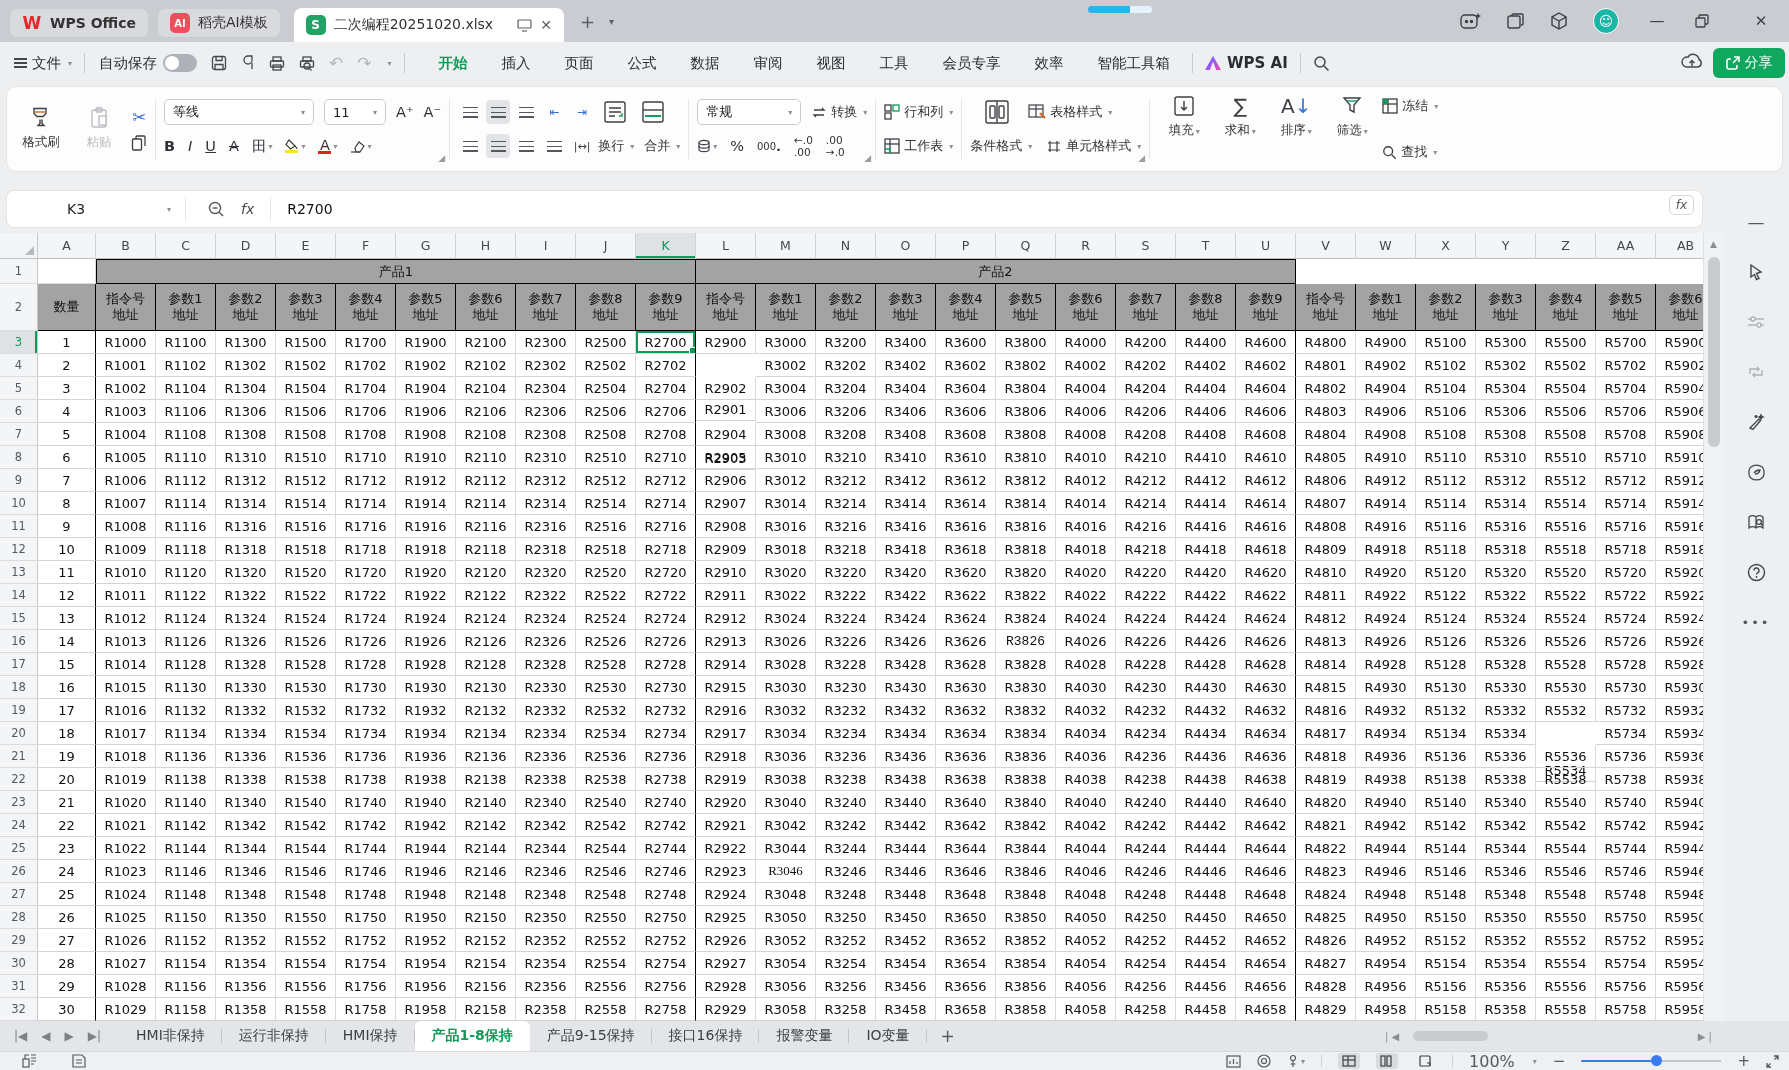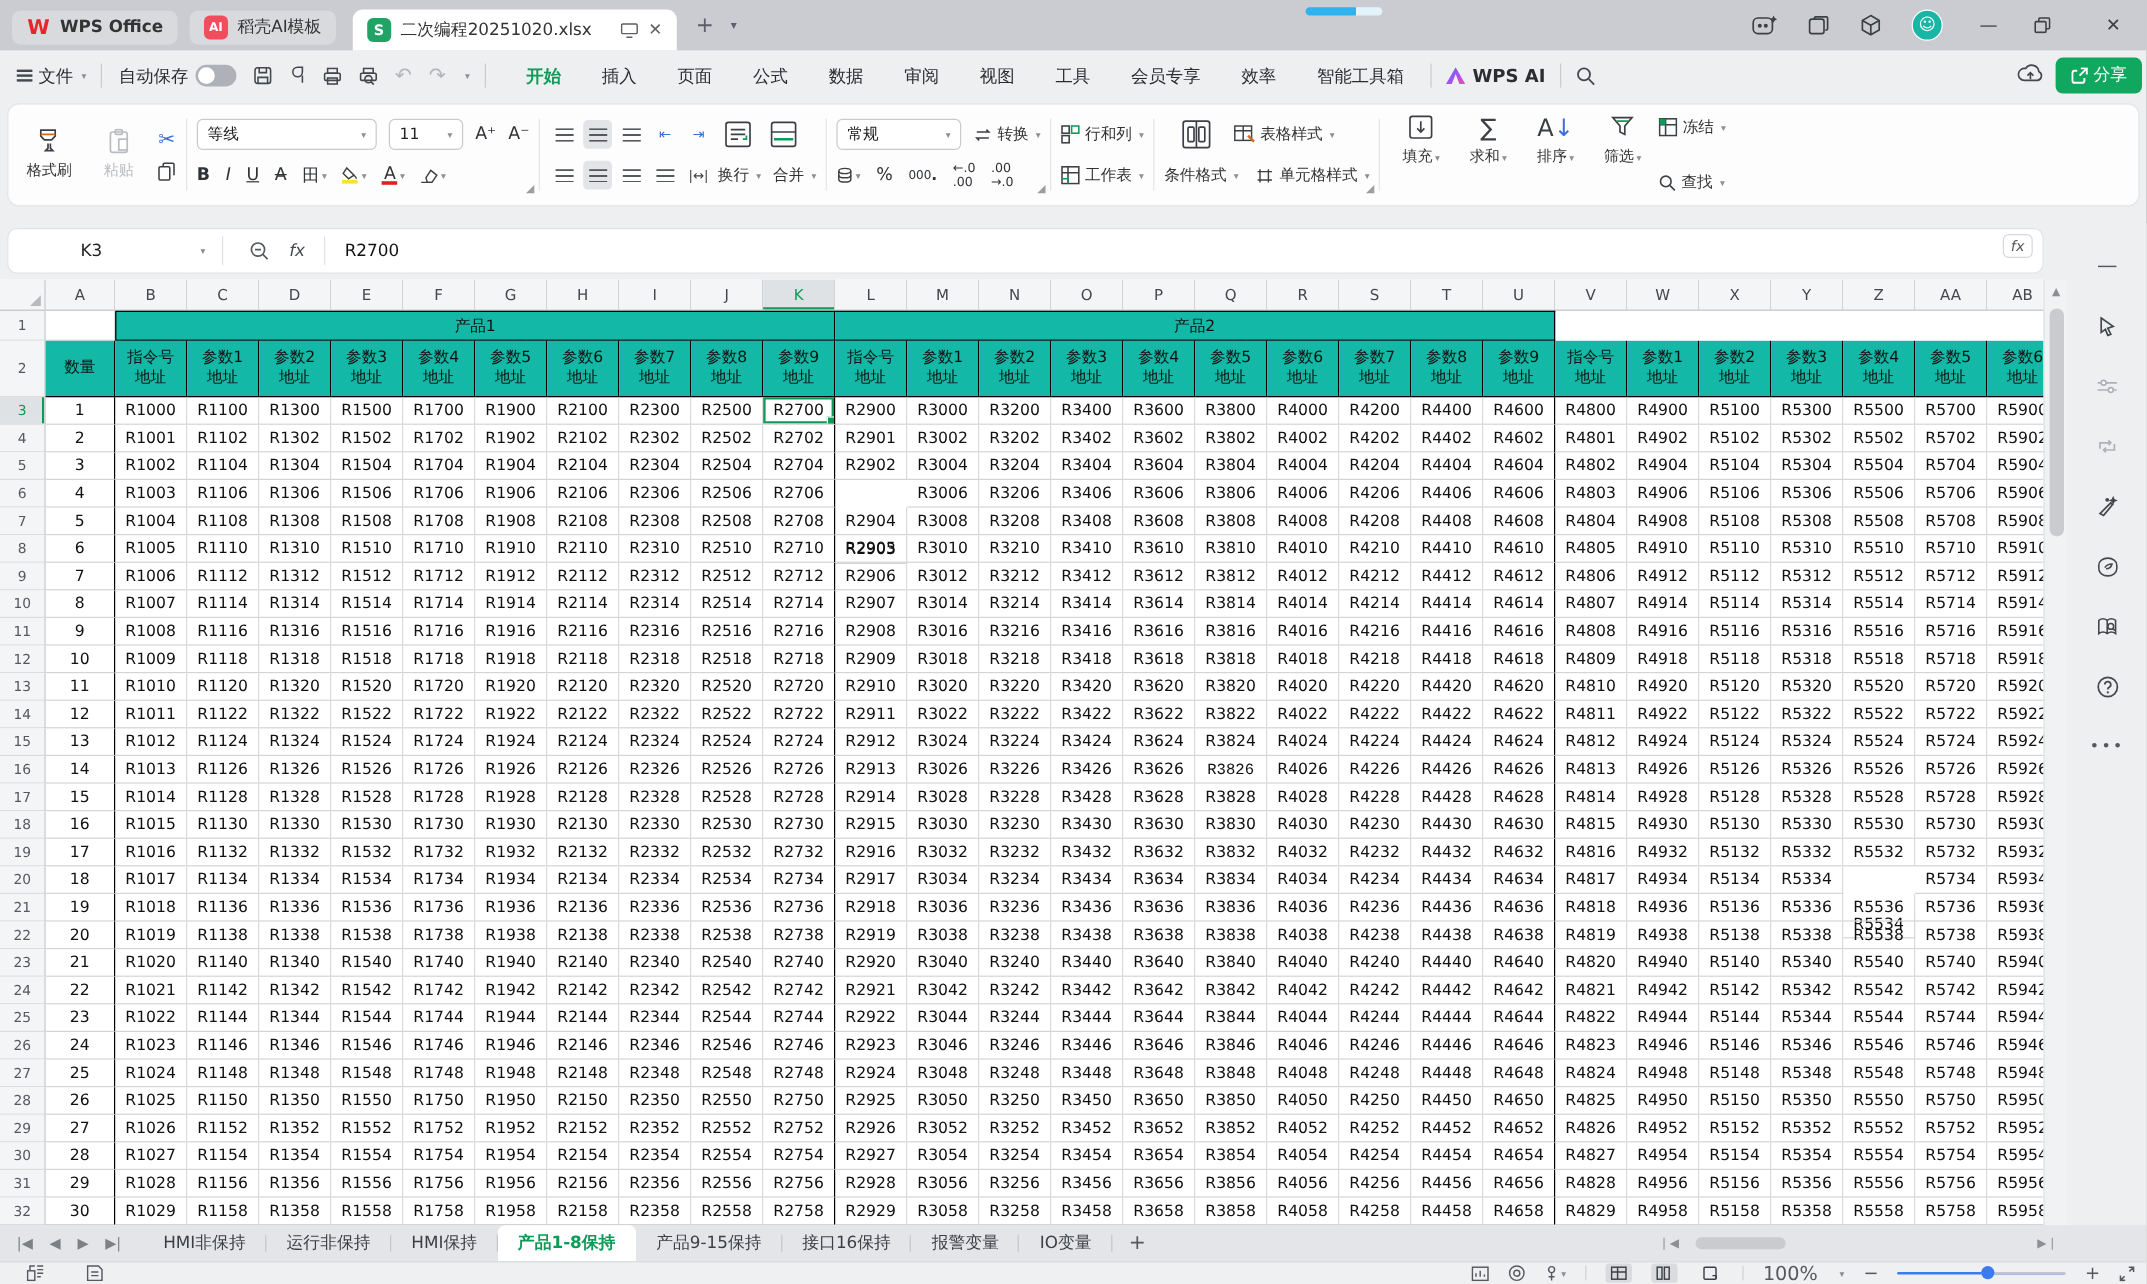--- a/index.html
+++ b/index.html
@@ -69,21 +69,21 @@
   
   .gridwrap{ position:absolute; left:0; top:233px; width:1703px; height:788px; background:#fff; overflow:hidden; }
   .grow{ display:flex; }
   .gc{ flex:0 0 auto; display:flex; align-items:center; justify-content:center; font-size:13px; color:#111; overflow:hidden; white-space:nowrap; }
   .gut{ background:#f4f5f6; border-right:1px solid #c6c8ca; border-bottom:1px solid #dcdcdc; color:#55585d; font-size:11.5px; }
   .gut.selrow{ background:#dfe2e5; box-shadow:inset -2px 0 0 #0e9a57; color:#0e9a57; }
   .ch{ background:#f4f5f6; border-right:1px solid #d0d2d4; border-bottom:1px solid #c0c2c5; color:#44474c; font-size:12.5px; }
   .ch.selcol{ background:#dfe2e5; color:#0e9a57; box-shadow:inset 0 -2px 0 #0e9a57; }
   .corner{ background:#f4f5f6; border-right:1px solid #c6c8ca; border-bottom:1px solid #c0c2c5; position:relative; }
   .corner::after{ content:""; position:absolute; right:3px; bottom:3px; border-style:solid; border-width:0 0 9px 9px; border-color:transparent transparent #b7babd transparent; }
-  .hcell{ border-right:1px solid #000; border-bottom:1px solid #000; background:#14b8a6; }
+  .hcell{ border-right:1px solid #000; border-bottom:1px solid #000; background:#a3a3a3; }
   .hcell.top{ border-top:1px solid #000; }
   .hcell.first{ border-left:1px solid #000; }
   .a1{ border-right:1px solid #dadada; border-bottom:1px solid #dadada; }
   .h2c{ flex-direction:column; line-height:16px; justify-content:center; }
   .dcell{ border-right:1px solid #dadada; border-bottom:1px solid #d4d4d4; }
   .dcell.gb{ border-right-color:#000; }
   .qty{ border-right:1px solid #000; border-bottom:1px solid #d4d4d4; }
   .selcell{ position:relative; box-shadow:inset 0 0 0 2px #0e9a57; z-index:2; }
   .selcell::after{ content:""; position:absolute; right:-2px; bottom:-2px; width:6px; height:6px; background:#0e9a57; border:1px solid #fff; }
 
@@ -768,21 +768,21 @@
         <div class="gc dcell" style="width: 60px; height: 23px;">R1001</div>
         <div class="gc dcell" style="width: 60px; height: 23px;">R1102</div>
         <div class="gc dcell" style="width: 60px; height: 23px;">R1302</div>
         <div class="gc dcell" style="width: 60px; height: 23px;">R1502</div>
         <div class="gc dcell" style="width: 60px; height: 23px;">R1702</div>
         <div class="gc dcell" style="width: 60px; height: 23px;">R1902</div>
         <div class="gc dcell" style="width: 60px; height: 23px;">R2102</div>
         <div class="gc dcell" style="width: 60px; height: 23px;">R2302</div>
         <div class="gc dcell" style="width: 60px; height: 23px;">R2502</div>
         <div class="gc dcell gb" style="width: 60px; height: 23px;">R2702</div>
-        <div class="gc dcell" style="width: 60px; height: 23px;">R2901</div>
+        <div class="gc dcell" style="width: 60px; height: 23px; margin-top: 44px;">R2901</div>
         <div class="gc dcell" style="width: 60px; height: 23px;">R3002</div>
         <div class="gc dcell" style="width: 60px; height: 23px;">R3202</div>
         <div class="gc dcell" style="width: 60px; height: 23px;">R3402</div>
         <div class="gc dcell" style="width: 60px; height: 23px;">R3602</div>
         <div class="gc dcell" style="width: 60px; height: 23px;">R3802</div>
         <div class="gc dcell" style="width: 60px; height: 23px;">R4002</div>
         <div class="gc dcell" style="width: 60px; height: 23px;">R4202</div>
         <div class="gc dcell" style="width: 60px; height: 23px;">R4402</div>
         <div class="gc dcell gb" style="width: 60px; height: 23px;">R4602</div>
         <div class="gc dcell" style="width: 60px; height: 23px;">R4801</div>
@@ -1451,21 +1451,21 @@
         <div class="gc dcell" style="width: 60px; height: 23px;">R1146</div>
         <div class="gc dcell" style="width: 60px; height: 23px;">R1346</div>
         <div class="gc dcell" style="width: 60px; height: 23px;">R1546</div>
         <div class="gc dcell" style="width: 60px; height: 23px;">R1746</div>
         <div class="gc dcell" style="width: 60px; height: 23px;">R1946</div>
         <div class="gc dcell" style="width: 60px; height: 23px;">R2146</div>
         <div class="gc dcell" style="width: 60px; height: 23px;">R2346</div>
         <div class="gc dcell" style="width: 60px; height: 23px;">R2546</div>
         <div class="gc dcell gb" style="width: 60px; height: 23px;">R2746</div>
         <div class="gc dcell" style="width: 60px; height: 23px;">R2923</div>
-        <div class="gc dcell" style="width: 60px; height: 23px;">R3046</div>
+        <div class="gc dcell" style="width: 60px; height: 23px; font-family: Liberation Serif, serif;">R3046</div>
         <div class="gc dcell" style="width: 60px; height: 23px;">R3246</div>
         <div class="gc dcell" style="width: 60px; height: 23px;">R3446</div>
         <div class="gc dcell" style="width: 60px; height: 23px;">R3646</div>
         <div class="gc dcell" style="width: 60px; height: 23px;">R3846</div>
         <div class="gc dcell" style="width: 60px; height: 23px;">R4046</div>
         <div class="gc dcell" style="width: 60px; height: 23px;">R4246</div>
         <div class="gc dcell" style="width: 60px; height: 23px;">R4446</div>
         <div class="gc dcell gb" style="width: 60px; height: 23px;">R4646</div>
         <div class="gc dcell" style="width: 60px; height: 23px;">R4823</div>
         <div class="gc dcell" style="width: 60px; height: 23px;">R4946</div>

